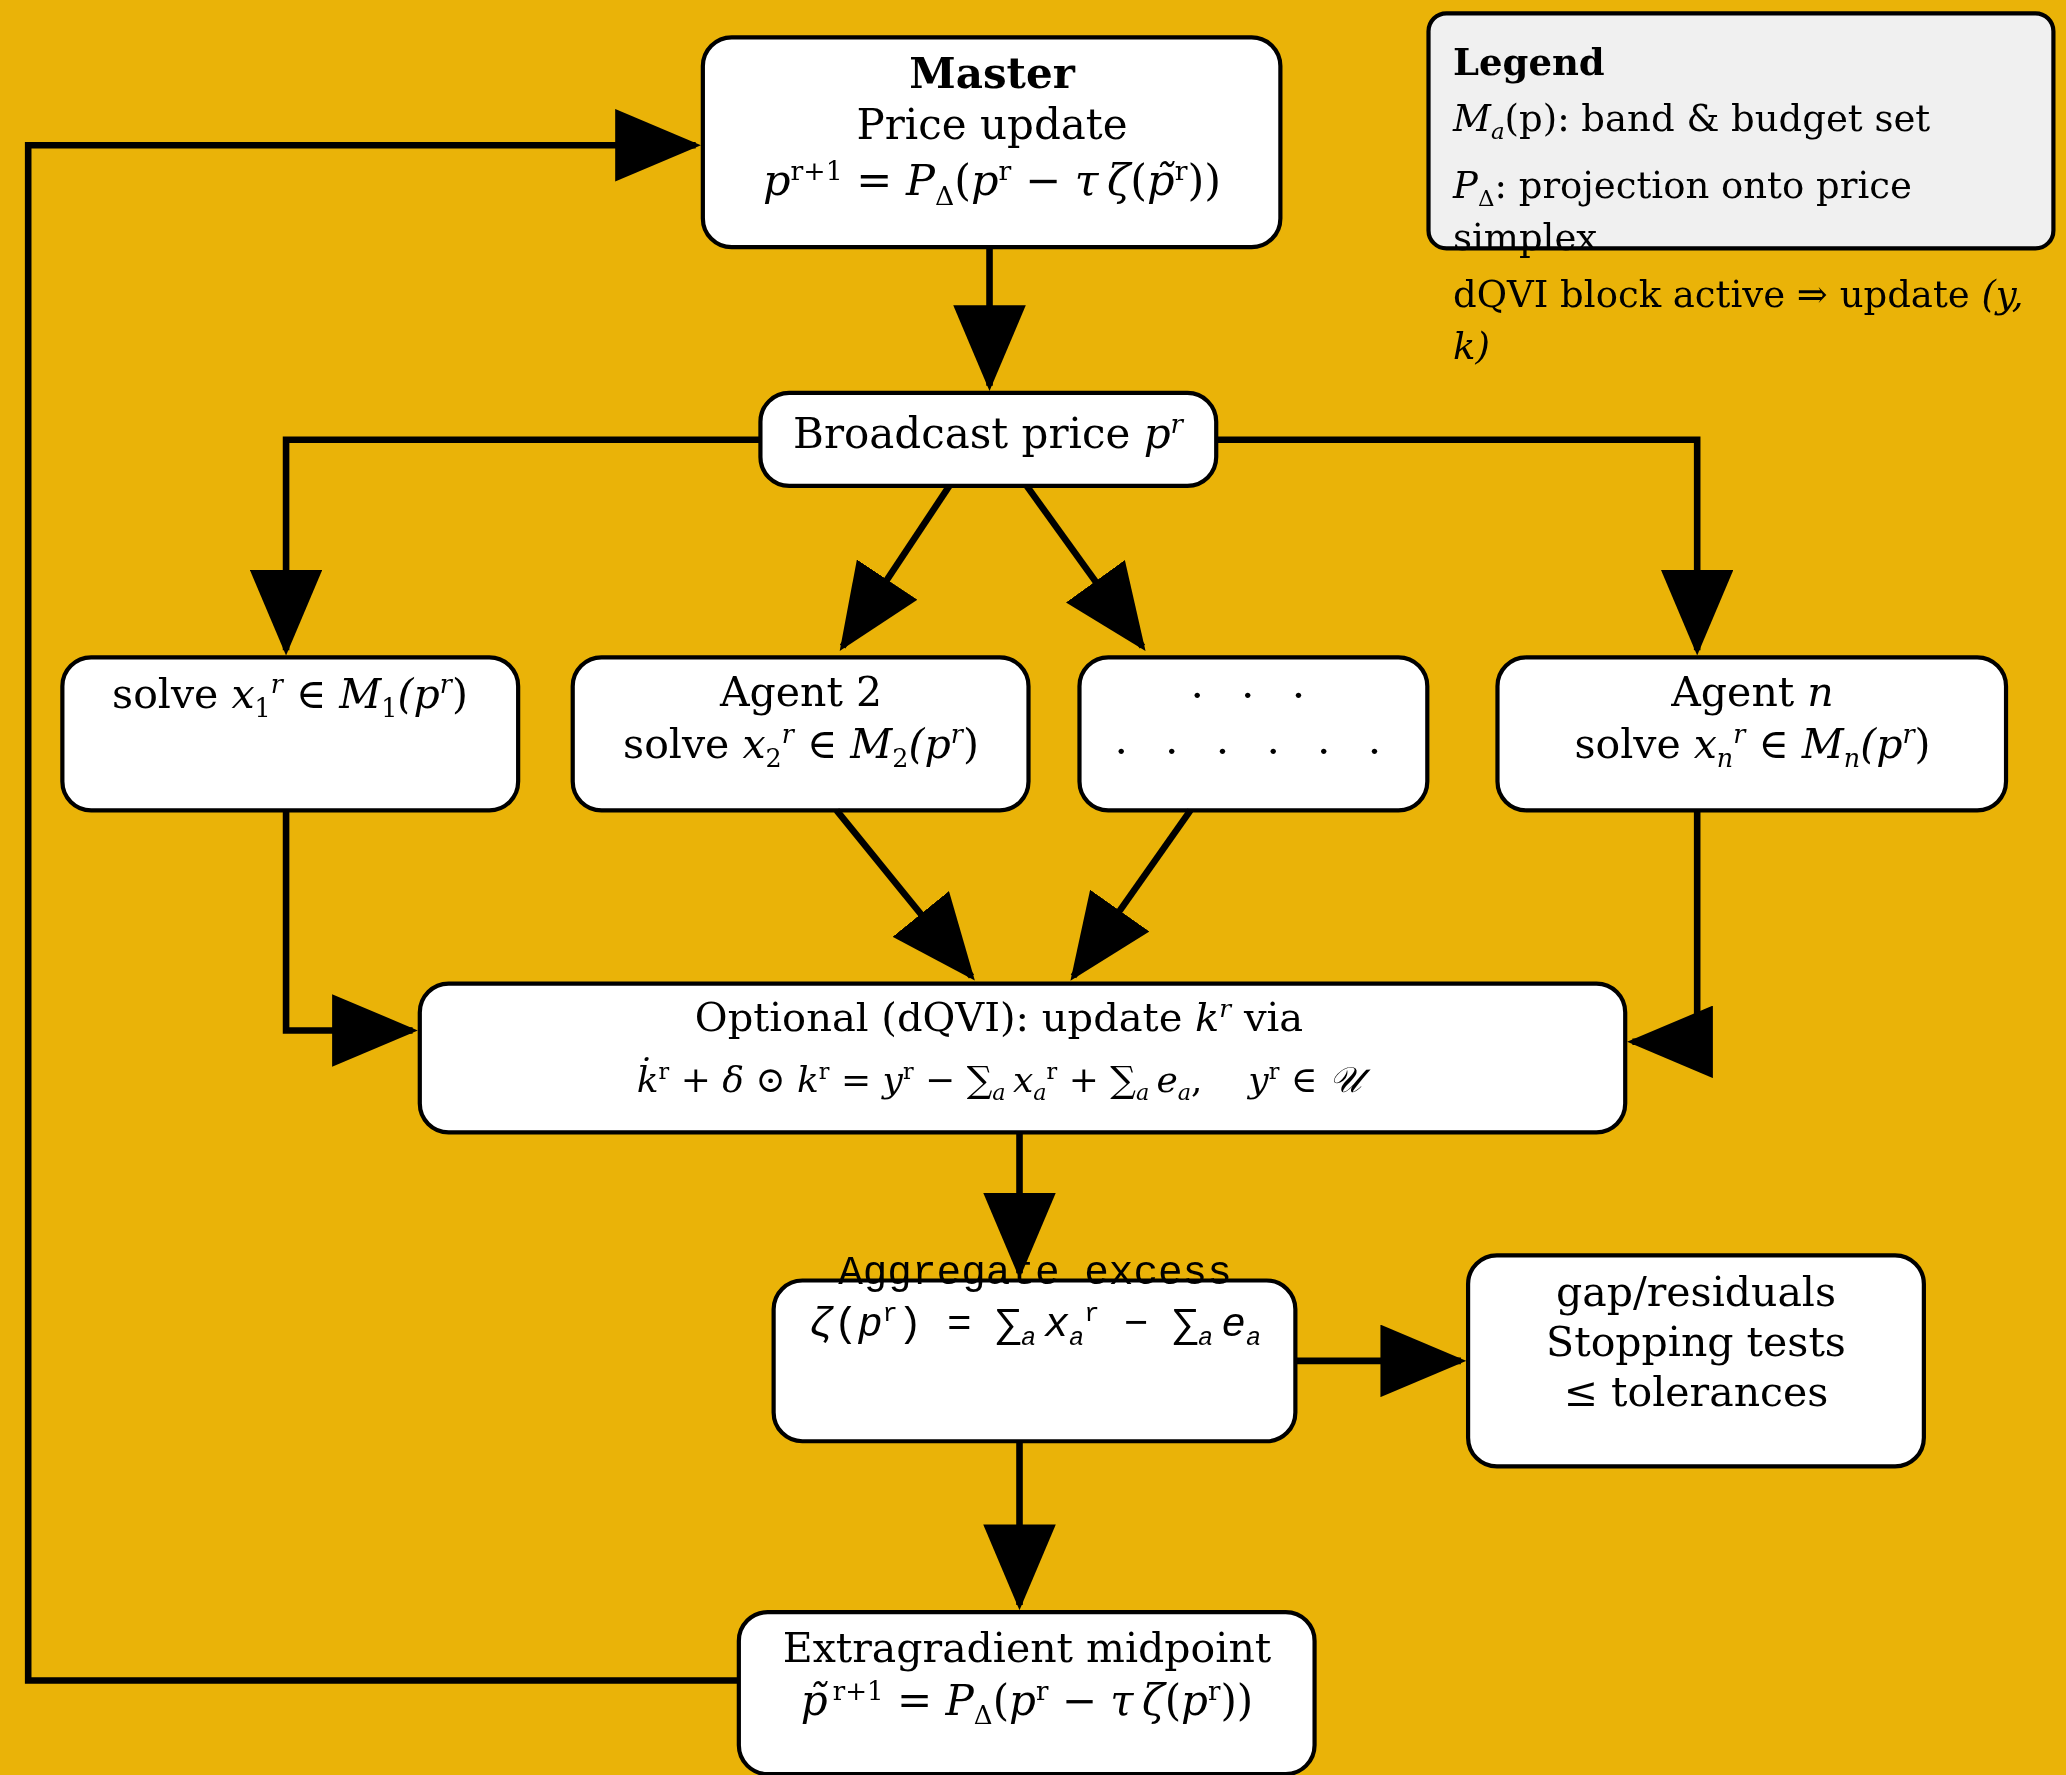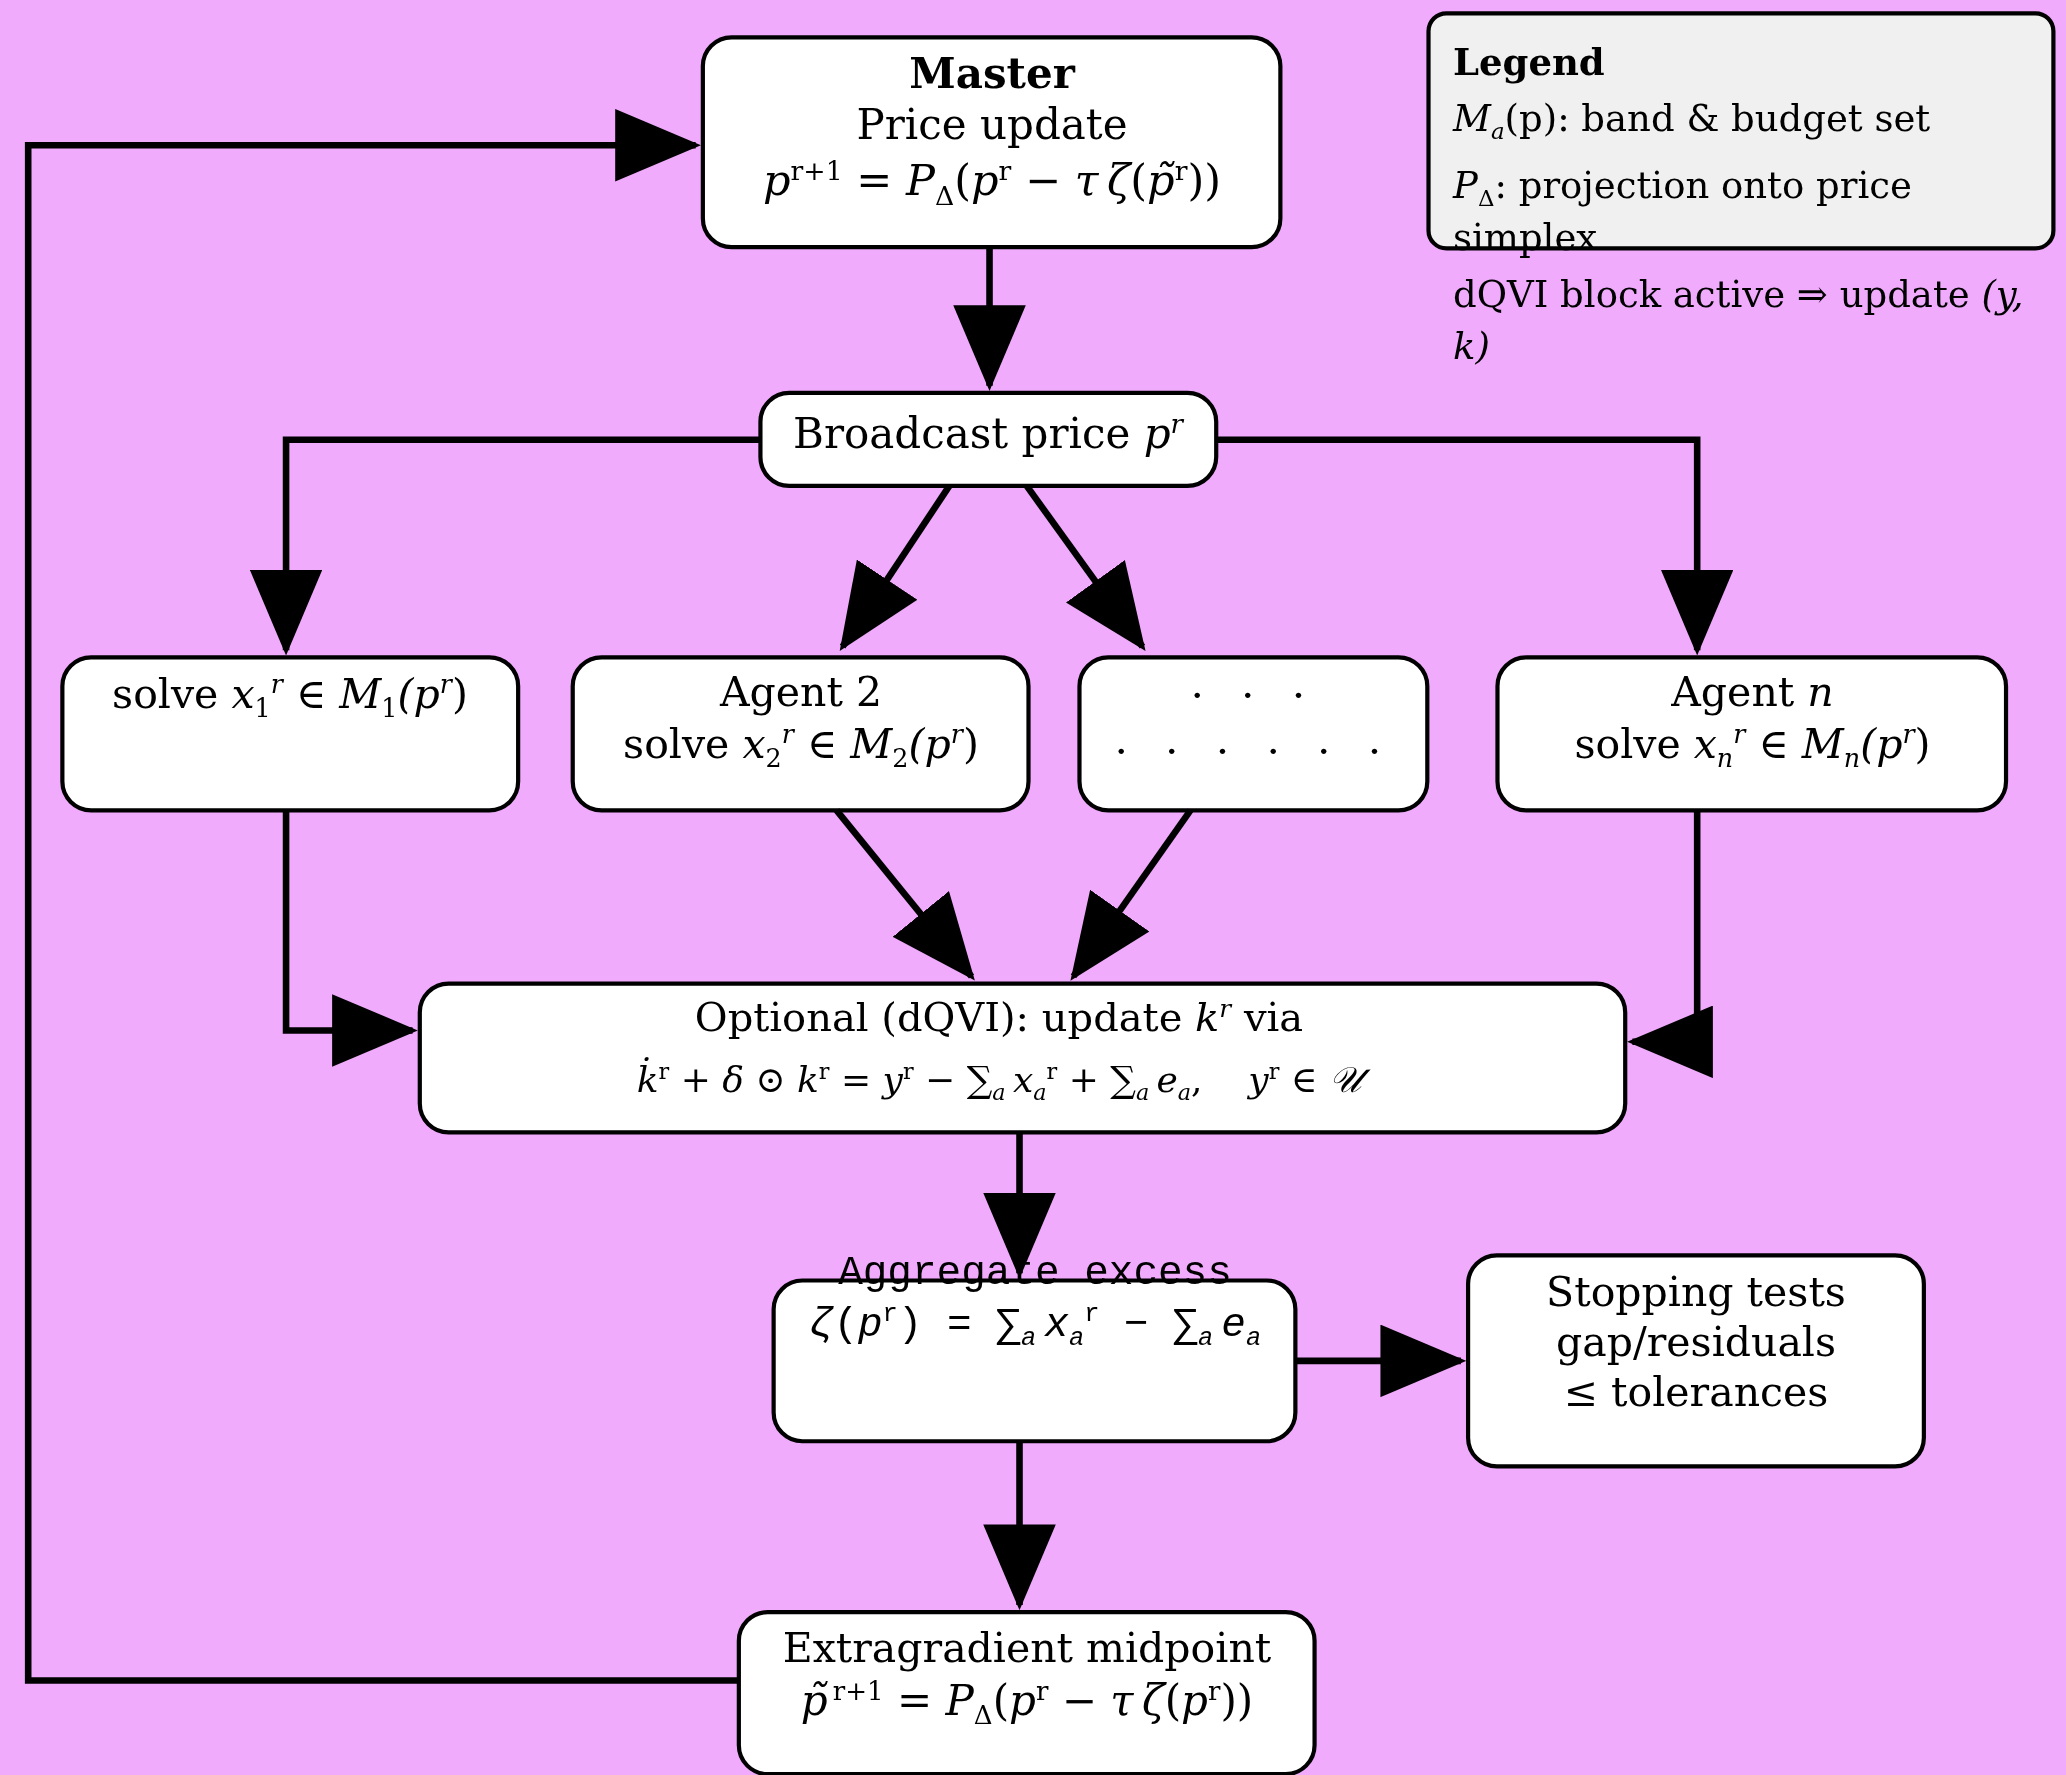--- a/index.html
+++ b/index.html
@@ -1,17 +1,17 @@
 <!DOCTYPE html>
 <html style="font-size:9.6px"><head>
 <meta charset="utf-8">
 <style>
   html,body{margin:0;padding:0;background:#ffffff;}
   body{font-family:"DejaVu Serif", serif;}
-  #stage{position:relative;width:2066px;height:1776px;background:#f0abfc;overflow:hidden;}
+  #stage{position:relative;width:2066px;height:1776px;background:#eab308;overflow:hidden;}
   svg{position:absolute;left:0;top:0;width:2066px;height:1776px;}
   .box-fill{fill:#ffffff;stroke:#000000;stroke-width:7;}
   .legend-fill{fill:#f0f0f0;stroke:#000000;stroke-width:7;}
   .edge{stroke:#000000;stroke-width:11;fill:none;stroke-linecap:butt;stroke-linejoin:miter;}
   .nodetext{position:absolute;text-align:center;color:#000;line-height:1.22;
             font-family:"DejaVu Serif", serif;}
   .mathline{font-style:italic;}
   .rm{font-style:normal;}
   sup{font-size:0.62em;vertical-align:super;line-height:0;}
   sub{font-size:0.62em;vertical-align:sub;line-height:0;}
@@ -145,22 +145,22 @@
   <div class="nodetext" style="left:774px;top:1248px;width:522px;font-size:41px;font-family:Liberation Mono, monospace;">
     <div>Aggregate excess</div>
     <div style="margin-top:2.4px;">
       <span class="mathline">ζ</span><span class="rm">(</span><span class="mathline">p</span><sup>r</sup><span class="rm">)</span>
       <span class="rm"> = </span>∑<sub class="mathline">a</sub> <span class="mathline">x</span><sub class="mathline">a</sub><sup>r</sup>
       <span class="rm"> − </span>∑<sub class="mathline">a</sub> <span class="mathline">e</span><sub class="mathline">a</sub>
     </div>
   </div>
 
   <div class="nodetext" style="left:1468px;top:1267px;width:456px;font-size:41px;">
+    <div>gap/residuals</div>
     <div>Stopping tests</div>
-    <div>gap/residuals</div>
     <div>
       <span>≤</span><span> tolerances</span>
     </div>
   </div>
 
   <div class="nodetext" style="left:739px;top:1623px;width:576px;font-size:41px;">
     <div>Extragradient midpoint</div>
     <div style="margin-top:2.4px;font-size:42px;">
       <span class="mathline">p̃</span><sup> r+1</sup>
       <span class="rm"> = </span>

